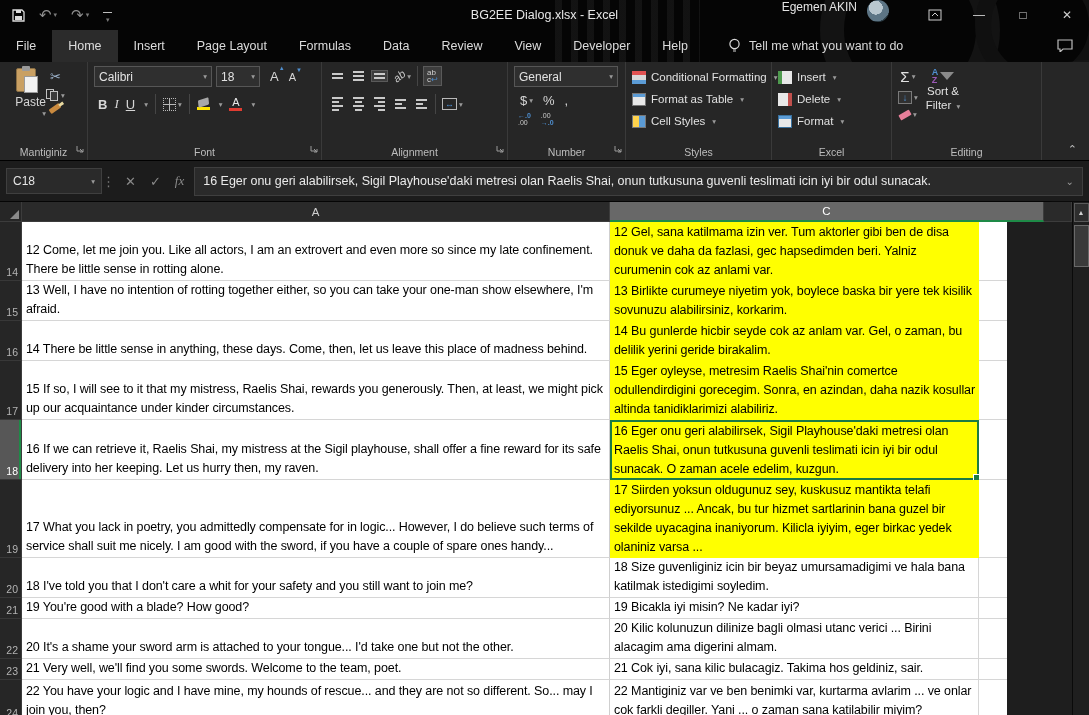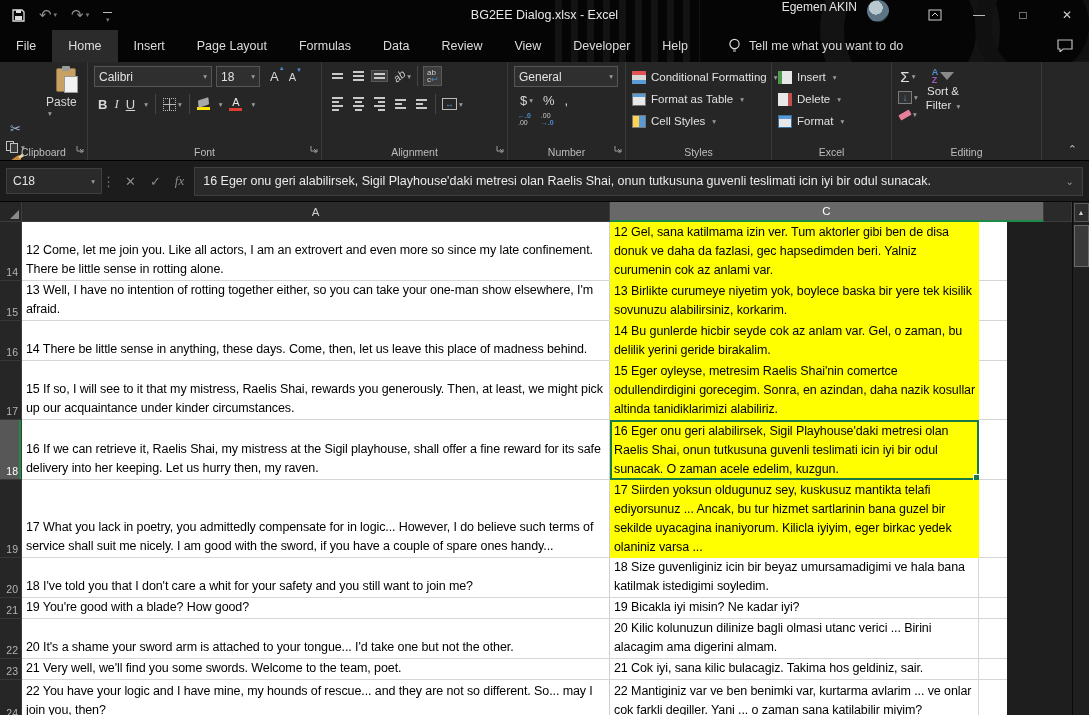--- a/index.html
+++ b/index.html
@@ -38,21 +38,21 @@
   .ribbon { position:absolute; top:62px; left:0; right:0; height:98px; background:#262626; display:flex; z-index:3; }
   .group { position:relative; border-right:1px solid #3a3a3a; padding:4px 4px 16px 6px; }
   .group-label { position:absolute; bottom:2px; left:0; right:0; text-align:center; font-size:10.5px; color:#bdbdbd; }
   .launcher { position:absolute; right:3px; bottom:3px; cursor:pointer; }
   .rbtn { color:#d6d6d6; cursor:pointer; display:inline-flex; align-items:center; justify-content:center; }
   .dd { font-size:7.5px; color:#9a9a9a; margin-left:2px; }
   .selbtn { background:#3d3d3d; outline:1px solid #5a5a5a; }
 
   
   .g-clip { width:88px; }
-  .paste { float:left; width:40px; text-align:left; color:#d6d6d6; font-size:12px; cursor:pointer; padding-top:2px;margin-left:40px; }
+  .paste { float:left; width:40px; text-align:right; color:#d6d6d6; font-size:12px; cursor:pointer; padding-top:2px; }
   .clipboard-ic { width:20px; height:24px; margin:0 auto 3px; background:#c9a063; border:1px solid #8a6f45; border-radius:2px; position:relative; }
   .clipboard-ic:before { content:""; position:absolute; top:-3px; left:5px; width:8px; height:5px; background:#9a9a9a; border-radius:1px; }
   .clipboard-ic:after { content:""; position:absolute; right:-3px; bottom:-2px; width:12px; height:15px; background:#f2f2f2; border:1px solid #9a9a9a; }
   .clip-col { float:left; display:flex; flex-direction:column; gap:5px; padding-top:3px; }
   .scissors { font-size:13px; color:#9db3cc; }
   .copy-ic { position:relative; width:13px; height:12px; }
   .copy-ic span { position:absolute; width:8px; height:10px; border:1px solid #c2c2c2; background:#262626; }
   .copy-ic span:last-child { left:4px; top:2px; background:#3a3a3a; }
   .brush-ic { width:12px; height:5px; background:#c98a3f; border-radius:1px; transform:rotate(-35deg); position:relative; }
   .brush-ic:before { content:""; position:absolute; right:-4px; top:1px; width:5px; height:3px; background:#e8d9a0; }
@@ -242,21 +242,21 @@
             <span class="copy-ic">
               <span></span>
               <span></span>
             </span>
             <span class="dd dd-arrow">▾</span>
           </span>
         <span class="rbtn">
             <span class="brush-ic"></span>
           </span>
       </div>
-      <div class="group-label">Clipboard</div>
+      <div class="group-label">Mantiginiz</div>
       <span class="launcher"><svg width="8" height="8">
             <path d="M1 1v5h5" fill="none" stroke="#9a9a9a"></path>
             <path d="M4 4l3 3M7 4v3h-3" fill="none" stroke="#9a9a9a"></path>
           </svg></span>
     </div>
 
     <div class="group g-font">
       <div class="font-row1">
         <span class="combo" style="width:118px;">
             <span>Calibri</span>

